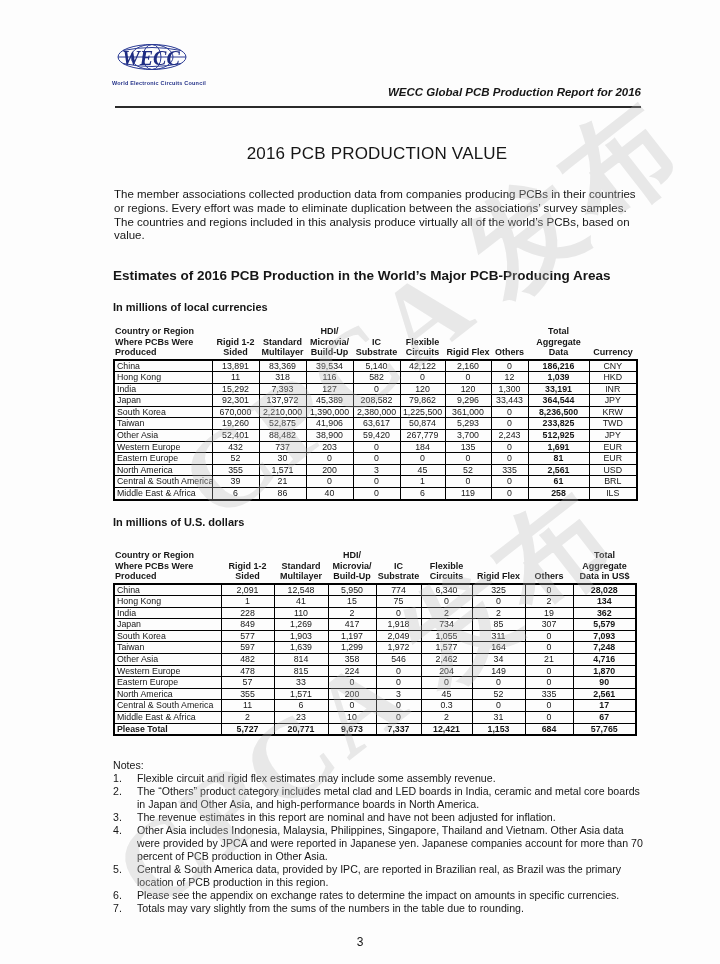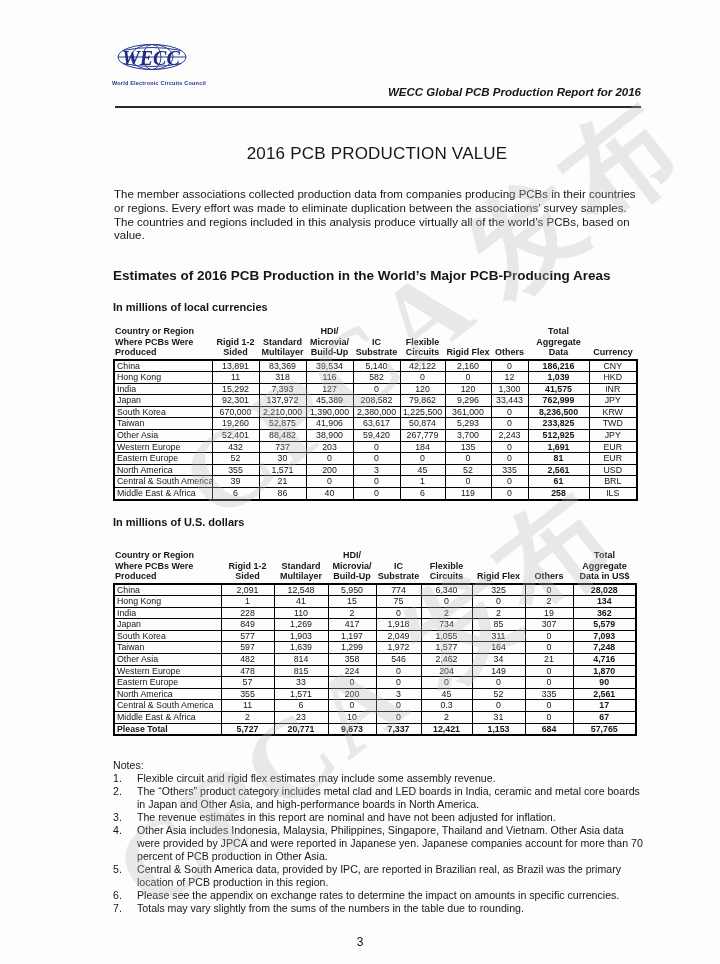--- a/index.html
+++ b/index.html
@@ -141,33 +141,33 @@
         </tr>
         <tr>
           <td class="c0">India</td>
           <td class="c1">15,292</td>
           <td class="c2">7,393</td>
           <td class="c3">127</td>
           <td class="c4">0</td>
           <td class="c5">120</td>
           <td class="c6">120</td>
           <td class="c7">1,300</td>
-          <td class="c8 total">41,575</td>
+          <td class="c8 total">33,191</td>
           <td class="c9">INR</td>
         </tr>
         <tr>
           <td class="c0">Japan</td>
           <td class="c1">92,301</td>
           <td class="c2">137,972</td>
           <td class="c3">45,389</td>
           <td class="c4">208,582</td>
           <td class="c5">79,862</td>
           <td class="c6">9,296</td>
           <td class="c7">33,443</td>
-          <td class="c8 total">762,999</td>
+          <td class="c8 total">364,544</td>
           <td class="c9">JPY</td>
         </tr>
         <tr>
           <td class="c0">South Korea</td>
           <td class="c1">670,000</td>
           <td class="c2">2,210,000</td>
           <td class="c3">1,390,000</td>
           <td class="c4">2,380,000</td>
           <td class="c5">1,225,500</td>
           <td class="c6">361,000</td>

